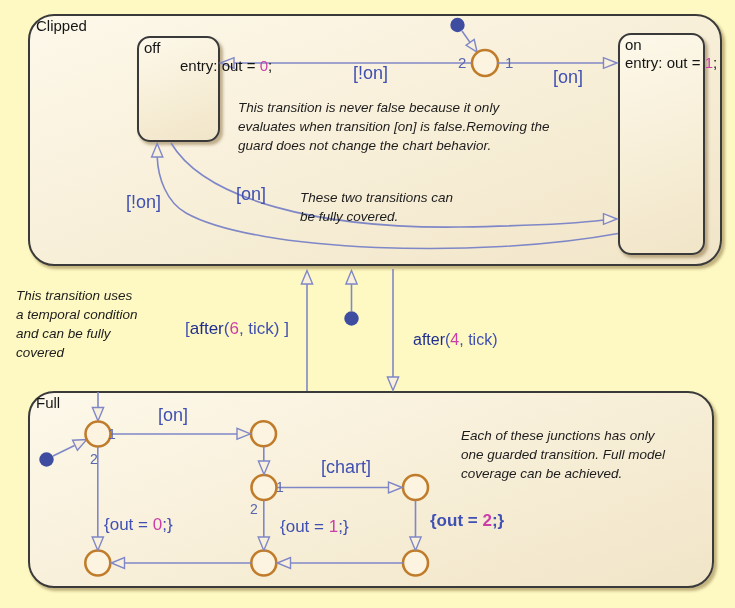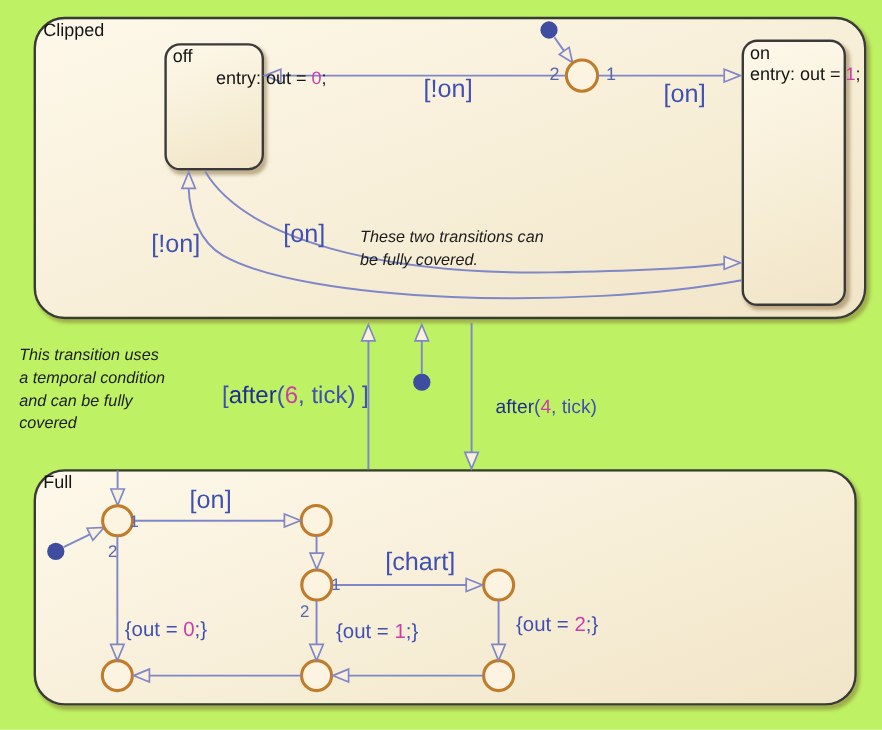--- a/index.html
+++ b/index.html
@@ -1,39 +1,39 @@
 <!DOCTYPE html>
 <html><head>
 <meta charset="utf-8">
 <style>
   html,body{margin:0;padding:0;}
   .stage{
     position:relative;width:735px;height:608px;overflow:hidden;
-    background:#bef264;
+    background:#fef9c3;
     font-family:"Liberation Sans",sans-serif;
   }
   .state{
     position:absolute;
     border:2.4px solid #3a3a3a;
     background:linear-gradient(160deg,#fdf8ea 0%,#f7eed7 55%,#f1e5c8 100%);
     box-shadow:2.5px 3px 3px rgba(120,90,40,.45);
     box-sizing:border-box;
   }
   .big{border-radius:26px;}
   .sub{border-radius:13px;}
   .state-title{
     position:absolute;font-size:15px;color:#151515;white-space:nowrap;
   }
   .entry-line{white-space:nowrap;}
   .overlay{position:absolute;left:0;top:0;pointer-events:none;}
   .tline{stroke:#7f87c7;stroke-width:1.6;fill:none;}
   .ahead{fill:#f9f0dd;stroke:#7f87c7;stroke-width:1.4;}
   .junction{fill:#fcf4e1;stroke:#c07c2b;stroke-width:2.6;}
   .ddot{fill:#3e4d9f;stroke:none;}
-  .guard{position:absolute;font-size:21px;color:#4050b2;white-space:nowrap;}
+  .guard{position:absolute;font-size:18px;color:#4050b2;white-space:nowrap;}
   .action{position:absolute;font-size:17px;color:#4050b2;white-space:nowrap;}
   .order{position:absolute;font-size:15px;color:#5766ae;white-space:nowrap;}
   .ann{
     position:absolute;font-style:italic;font-size:13.5px;line-height:19px;
     color:#1c1c1c;white-space:pre-line;
   }
   .mag{color:#cb3da9;}
   .kw{color:#202f8f;}
 </style>
 </head>
@@ -126,49 +126,55 @@
 
   <div class="state-title" style="left:625px;top:36px;">on</div>
   <div class="state-title entry-line" style="left:625px;top:54px;text-align:right;"><span>entry: out = </span><span class="mag">1</span><span>;</span></div>
 
   <div class="order" style="left:458px;top:54px;">2</div>
   <div class="order" style="left:505px;top:54px;">1</div>
 
   <div class="guard" style="left:353px;top:63px;">[!on]</div>
   <div class="guard" style="left:553px;top:67px;">[on]</div>
 
+  <div class="ann" style="left:238px;top:98px;">This transition is never false because it only
+evaluates when transition [on] is false.Removing the
+guard does not change the chart behavior.</div>
 
   <div class="guard" style="left:126px;top:192px;">[!on]</div>
   <div class="guard" style="left:236px;top:184px;">[on]</div>
 
   <div class="ann" style="left:16px;top:286px;">This transition uses
 a temporal condition
 and can be fully
 covered</div>
 
   <div class="ann" style="left:300px;top:188px;">These two transitions can
 be fully covered.</div>
 
-  <div class="guard" style="left:185px;top:319px;font-size:20px;"><span>[</span><span class="kw">after</span><span>(</span><span class="mag">6</span><span>, tick) ]</span></div>
+  <div class="guard" style="left:185px;top:319px;font-size:17px;"><span>[</span><span class="kw">after</span><span>(</span><span class="mag">6</span><span>, tick) ]</span></div>
 
   <div class="guard" style="left:413px;top:315px;font-size:16px;margin-top:16px;"><span class="kw">after</span><span>(</span><span class="mag">4</span><span>, tick)</span></div>
 
 
   <div class="state-title" style="left:36px;top:394px;">Full</div>
 
   <div class="order" style="left:108px;top:426px;font-size:14px;">1</div>
   <div class="order" style="left:90px;top:451px;font-size:14px;">2</div>
 
   <div class="guard" style="left:158px;top:405px;">[on]</div>
 
   <div class="order" style="left:276px;top:479px;font-size:14px;">1</div>
   <div class="order" style="left:250px;top:501px;font-size:14px;">2</div>
 
   <div class="guard" style="left:321px;top:457px;">[chart]</div>
 
   <div class="action" style="left:104px;top:515px;"><span>{out = </span><span class="mag">0</span><span>;}</span></div>
 
   <div class="action" style="left:280px;top:517px;text-align:center;"><span>{out = </span><span class="mag">1</span><span>;}</span></div>
 
-  <div class="action" style="left:430px;top:511px;"><span>{out = </span><span class="mag">2</span><span>;}</span></div>
+  <div class="action" style="left:430px;top:511px;font-weight:bold;"><span>{out = </span><span class="mag">2</span><span>;}</span></div>
 
+  <div class="ann" style="left:461px;top:426px;">Each of these junctions has only
+one guarded transition.  Full model
+coverage can be achieved.</div>
 
 </div>
 
 </body></html>

